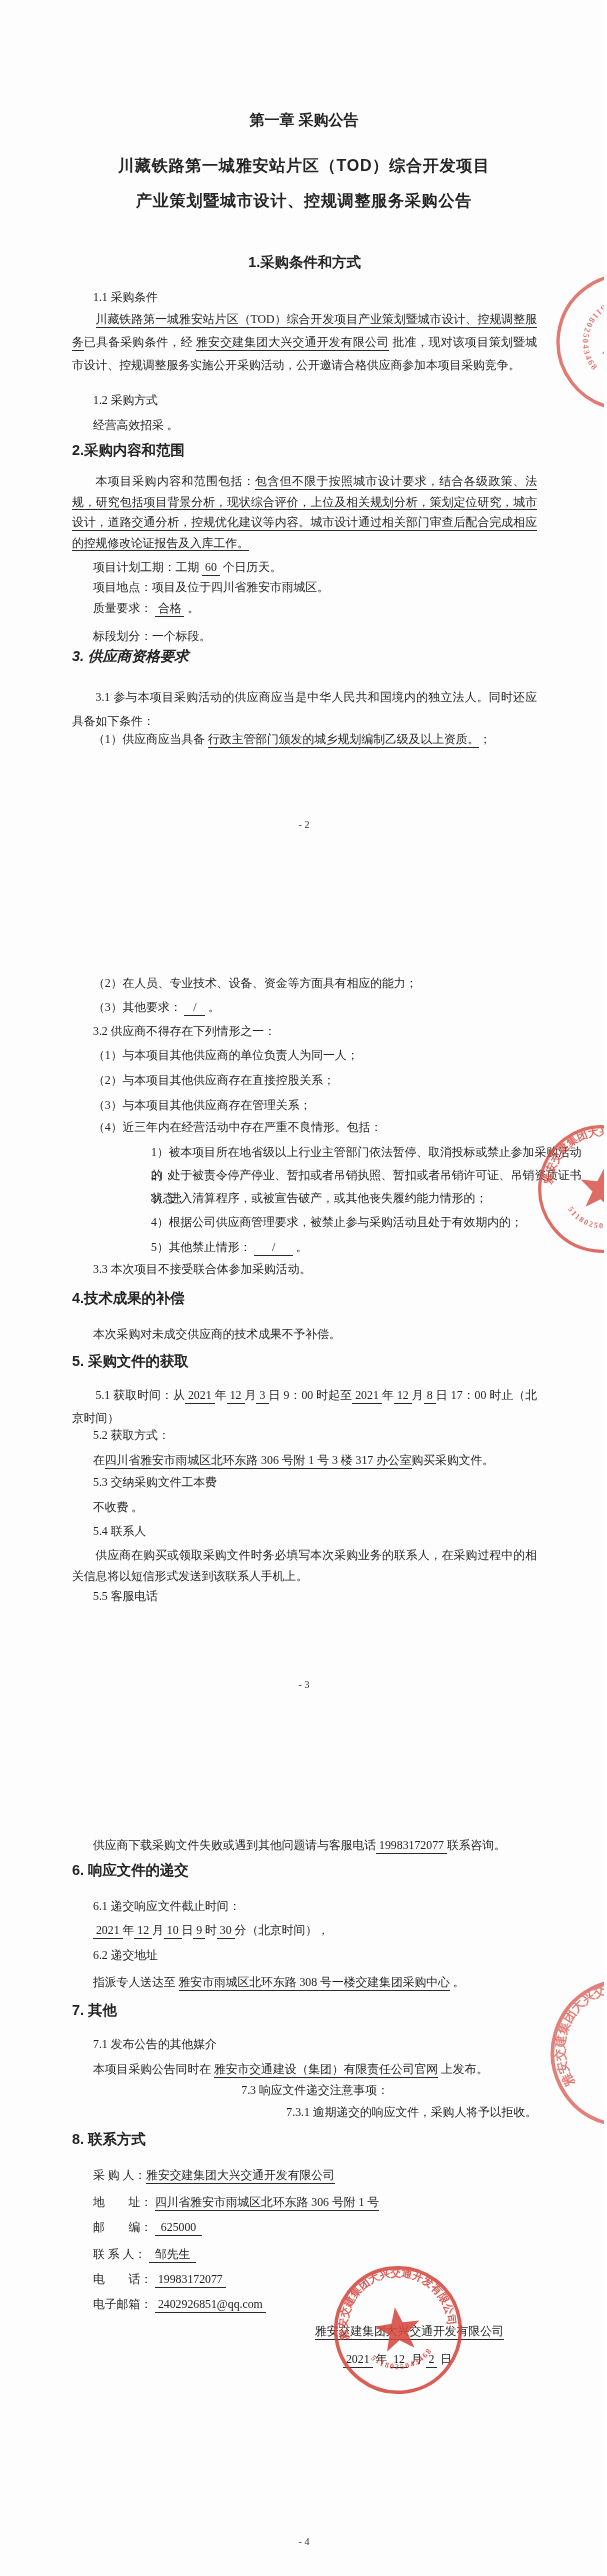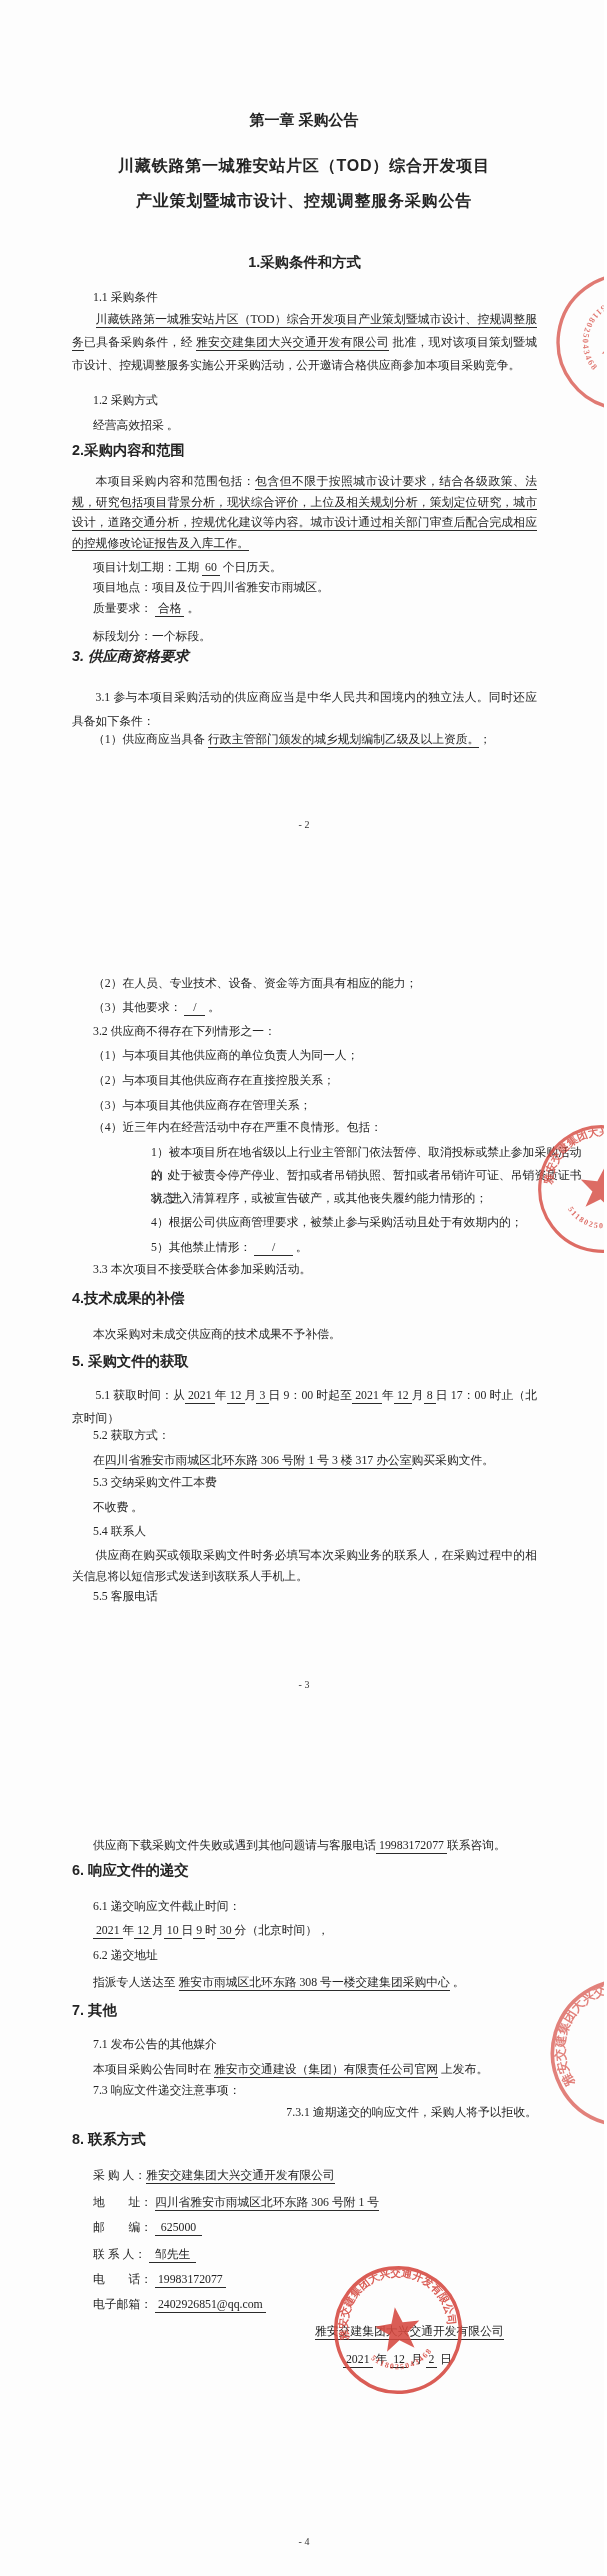--- a/index.html
+++ b/index.html
@@ -70,21 +70,21 @@
       <div class="blk footer" style="top: 1673px;"><span>- 3</span></div>
       <div class="blk listp" style="top: 1834px;"><span>供应商下载采购文件失败或遇到其他问题请与客服电话</span><span class="u">&nbsp;19983172077&nbsp;</span><span>联系咨询。</span></div>
       <div class="blk h2" style="top: 1861px;"><span>6. 响应文件的递交</span></div>
       <div class="blk sub" style="top: 1895px;"><span>6.1 递交响应文件截止时间：</span></div>
       <div class="blk sub" style="top: 1919px;"><span class="u">&nbsp;2021&nbsp;</span><span>年</span><span class="u">&nbsp;12&nbsp;</span><span>月</span><span class="u">&nbsp;10&nbsp;</span><span>日</span><span class="u">&nbsp;9&nbsp;</span><span>时</span><span class="u">&nbsp;30&nbsp;</span><span>分（北京时间），</span></div>
       <div class="blk sub" style="top: 1944px;"><span>6.2 递交地址</span></div>
       <div class="blk listp" style="top: 1971px;"><span>指派专人送达至 </span><span class="u">雅安市雨城区北环东路 308 号一楼交建集团采购中心</span><span> 。</span></div>
       <div class="blk h2" style="top: 2001px;"><span>7. 其他</span></div>
       <div class="blk sub" style="top: 2033px;"><span>7.1 发布公告的其他媒介</span></div>
       <div class="blk listp" style="top: 2058px;"><span>本项目采购公告同时在 </span><span class="u">雅安市交通建设（集团）有限责任公司官网</span><span> 上发布。</span></div>
-      <div class="blk sub" style="top: 2079px;"><span>7.3 响应文件递交注意事项：</span></div>
+      <div class="blk sub" style="top: 2079px; text-align: center;"><span>7.3 响应文件递交注意事项：</span></div>
       <div class="blk sub" style="top: 2101px; text-align: right;"><span>7.3.1 逾期递交的响应文件，采购人将予以拒收。</span></div>
       <div class="blk h2" style="top: 2130px;"><span>8. 联系方式</span></div>
       <div class="blk contact" style="top: 2164px;"><span>采 购 人：</span><span class="u">雅安交建集团大兴交通开发有限公司</span></div>
       <div class="blk contact" style="top: 2191px;"><span>地　　址： </span><span class="u">四川省雅安市雨城区北环东路 306 号附 1 号</span></div>
       <div class="blk contact" style="top: 2216px;"><span>邮　　编： </span><span class="u">&nbsp;&nbsp;625000&nbsp;&nbsp;</span></div>
       <div class="blk contact" style="top: 2243px;"><span>联 系 人： </span><span class="u">&nbsp;&nbsp;邹先生&nbsp;&nbsp;</span></div>
       <div class="blk contact" style="top: 2268px;"><span>电　　话： </span><span class="u">&nbsp;19983172077&nbsp;</span></div>
       <div class="blk contact" style="top: 2293px;"><span>电子邮箱： </span><span class="u">&nbsp;2402926851@qq.com&nbsp;</span></div>
       <div class="blk sig" style="top: 2320px;"><span class="u">雅安交建集团大兴交通开发有限公司</span></div>
       <div class="blk date" style="top: 2348px;"><span class="u">&nbsp;2021&nbsp;</span><span> 年 </span><span class="u">&nbsp;12&nbsp;</span><span> 月 </span><span class="u">&nbsp;2&nbsp;</span><span> 日</span></div>

